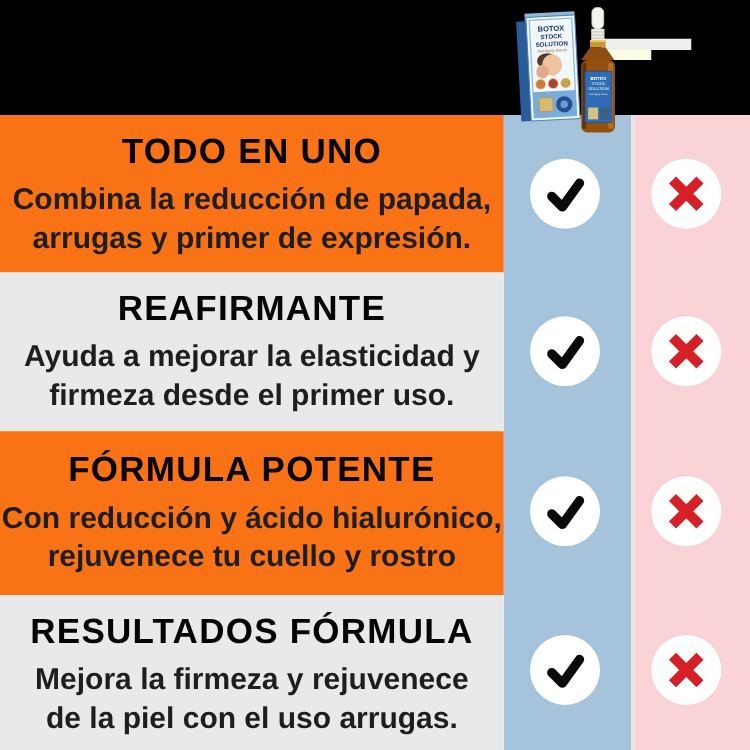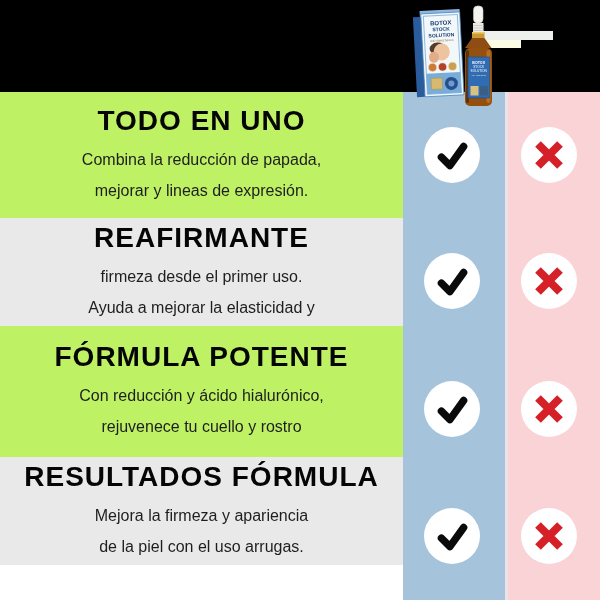--- a/index.html
+++ b/index.html
@@ -14,25 +14,25 @@
   .product{position:absolute;left:410px;top:2px;width:95px;height:106px;z-index:4;}
 
   
   .col-blue{position:absolute;left:403px;top:92px;width:102px;height:508px;background:#a6c3dc;z-index:2;}
   .col-sep {position:absolute;left:505px;top:92px;width:3px;height:508px;background:#ece2e8;z-index:2;}
   .col-pink{position:absolute;left:508px;top:92px;width:92px;height:508px;background:#fad3d6;z-index:2;}
 
   
   .rows{position:absolute;left:0;top:92px;width:403px;height:508px;z-index:2;}
   .row{display:flex;flex-direction:column;align-items:center;justify-content:center;text-align:center;}
-  .row-white{background:#bef264;}
+  .row-white{background:#f97316;}
   .row-gray {background:#e9e9e9;}
-  .h126{height:126px;} .h127{height:108px;} .h128{height:131px;}
+  .h126{height:126px;} .h127{height:127px;} .h128{height:131px;}
   .row h2{margin:0 0 7px 0;font-size:28px;font-weight:700;letter-spacing:1px;color:#050505;}
-  .row p{margin:0;font-size:16px;line-height:31px;color:#1e1e1e;}
+  .row p{margin:0;font-size:24px;line-height:31px;color:#1e1e1e;font-weight:bold;}
   .row p span{display:block;white-space:nowrap;}
 
   
   .badge{position:absolute;width:56px;height:56px;border-radius:50%;background:#fff;
          display:flex;align-items:center;justify-content:center;z-index:3;}
   .chk0{left:424px;top:127px;} .chk1{left:424px;top:253px;} .chk2{left:424px;top:381px;} .chk3{left:424px;top:508px;}
   .crs0{left:521px;top:127px;} .crs1{left:521px;top:253px;} .crs2{left:521px;top:381px;} .crs3{left:521px;top:508px;}
 </style>
 </head>
 <body>
@@ -92,41 +92,41 @@
 
   <div class="col-blue"></div>
   <div class="col-sep"></div>
   <div class="col-pink"></div>
 
   <div class="rows">
     <section class="row row-white h126">
       <h2>TODO EN UNO</h2>
       <p>
         <span>Combina la reducción de papada,</span>
-        <span>mejorar y lineas de expresión.</span>
+        <span>arrugas y primer de expresión.</span>
       </p>
     </section>
     <section class="row row-gray h127">
       <h2>REAFIRMANTE</h2>
       <p>
+        <span>Ayuda a mejorar la elasticidad y</span>
         <span>firmeza desde el primer uso.</span>
-        <span>Ayuda a mejorar la elasticidad y</span>
       </p>
     </section>
     <section class="row row-white h128">
       <h2>FÓRMULA POTENTE</h2>
       <p>
         <span>Con reducción y ácido hialurónico,</span>
         <span>rejuvenece tu cuello y rostro</span>
       </p>
     </section>
     <section class="row row-gray h127">
       <h2>RESULTADOS FÓRMULA</h2>
       <p>
-        <span>Mejora la firmeza y apariencia</span>
+        <span>Mejora la firmeza y rejuvenece</span>
         <span>de la piel con el uso arrugas.</span>
       </p>
     </section>
   </div>
 
   <div class="badge chk0">
     <svg width="36" height="36" viewBox="0 0 34 34">
       <path d="M7 19 L15 27 L28 9" fill="none" stroke="#0a0a0a" stroke-width="7" stroke-linecap="round" stroke-linejoin="round"></path>
     </svg>
   </div>

